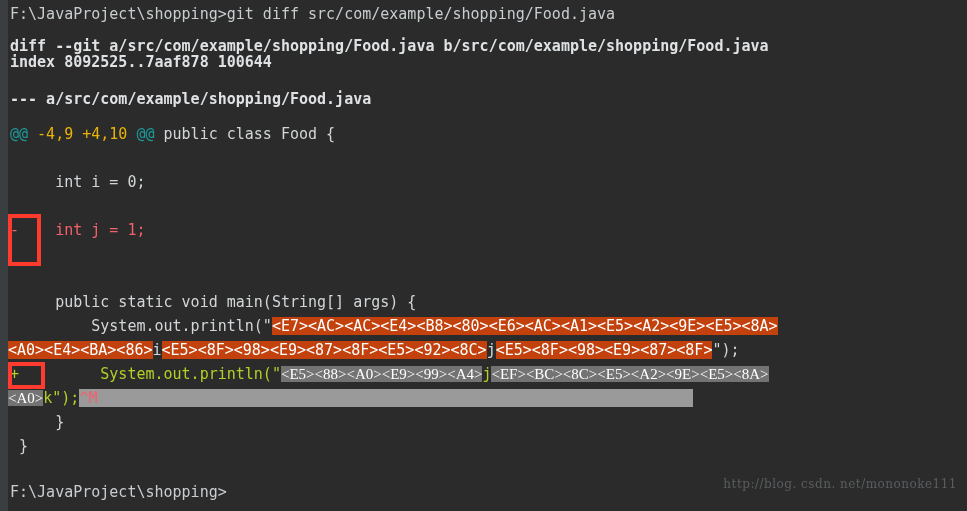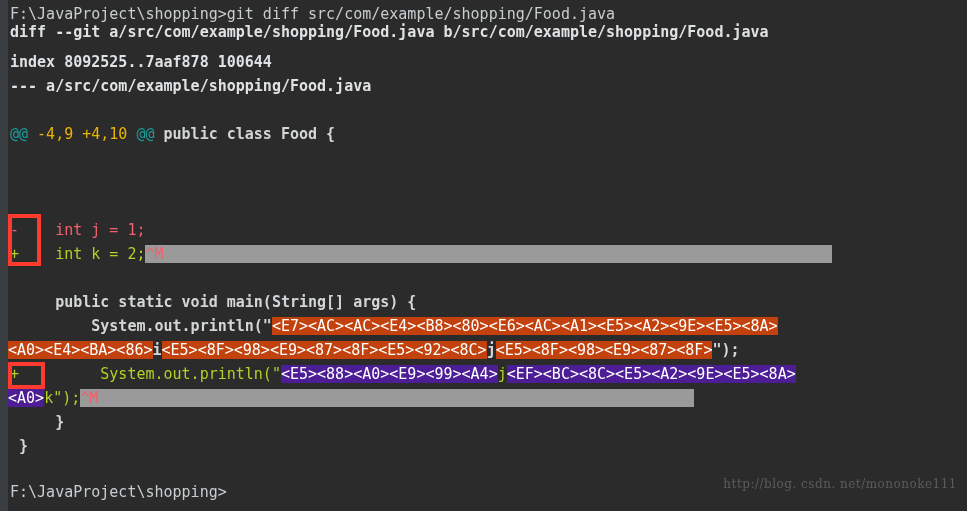--- a/index.html
+++ b/index.html
@@ -45,28 +45,28 @@
   }
   .seg { white-space: pre; }
 
   
   .c-prompt   { color: #c8cdd0; }
   .c-bold     { color: #dfe2e4; font-weight: bold; }
   .c-cyan     { color: #1b9a9a; }
   .c-cyantext { color: #eab308; }
   .c-red      { color: #f4606c; text-align: right; }
   .c-green    { color: #b5cf26; }
-  .c-white    { color: #d3d6d8; font-weight: bold; }
+  .c-white    { color: #d3d6d8; }
   .c-mark-red { color: #f4606c; }
   .c-mark-grn { color: #b5cf26; }
   .c-ctrl-red { color: #f4606c; }
 
   
   .hl-gray  { background: #c2410c; color: #ffffff; }
-  .hl-green { background: #4c1d95; color: #ffffff; }
+  .hl-green { background: #737373; color: #ffffff; font-family: Liberation Serif, serif; }
   .hl-graym { background: #9a9a9a; }
 
   
   .redbox {
     position: absolute;
     border: 4px solid #ff3b30;
     box-sizing: border-box;
     z-index: 10;
     pointer-events: none;
   }
@@ -89,37 +89,37 @@
 <body>
 
 <div id="terminal">
 
   <div id="left-edge"></div>
 
   <div class="screen">
 
     <div class="line" style="top:2px"><span class="seg c-prompt">F:\JavaProject\shopping&gt;</span><span class="seg c-prompt">git diff src/com/example/shopping/Food.java</span></div>
 
-    <div class="line" style="top:20px"><span class="seg c-bold">diff --git a/src/com/example/shopping/Food.java b/src/com/example/shopping/Food.java</span></div>
+    <div class="line" style="top:34px"><span class="seg c-bold">diff --git a/src/com/example/shopping/Food.java b/src/com/example/shopping/Food.java</span></div>
 
     <div class="line" style="top:50px"><span class="seg c-bold">index 8092525..7aaf878 100644</span></div>
 
-    <div class="line" style="top:74px"><span class="seg c-bold">--- a/src/com/example/shopping/Food.java</span></div>
+    <div class="line" style="top:87px"><span class="seg c-bold">--- a/src/com/example/shopping/Food.java</span></div>
 
 
     <div class="line" style="top:122px"><span class="seg c-cyan">@@</span><span class="seg c-cyantext"> -4,9 +4,10 </span><span class="seg c-cyan">@@</span><span class="seg c-white"> public class Food {</span></div>
 
     <div class="line" style="top:146px"><span class="seg"></span></div>
 
+    <div class="line" style="top:170px"><span class="seg c-white">     int i = 0;</span></div>
 
     <div class="line" style="top:194px"><span class="seg"></span></div>
 
     <div class="line" style="top:218px"><span class="seg c-mark-red">-</span><span class="seg c-red">    int j = 1;</span></div>
 
-    <div class="line" style="top:242px"><span class="seg c-mark-grn">+</span><span class="seg c-green">    int k = 2;</span><span class="seg hl-graym c-ctrl-red">^M</span><span class="seg hl-graym">                                                                          </span></div>
 
     <div class="line" style="top:266px"><span class="seg"></span></div>
 
     <div class="line" style="top:290px"><span class="seg c-white">     public static void main(String[] args) {</span></div>
 
     <div class="line" style="top:314px"><span class="seg c-white">         System.out.println("</span><span class="seg hl-gray">&lt;E7&gt;&lt;AC&gt;&lt;AC&gt;&lt;E4&gt;&lt;B8&gt;&lt;80&gt;&lt;E6&gt;&lt;AC&gt;&lt;A1&gt;&lt;E5&gt;&lt;A2&gt;&lt;9E&gt;&lt;E5&gt;&lt;8A&gt;</span></div>
 
     <div class="line" style="top:338px;padding-left:8px"><span class="seg hl-gray">&lt;A0&gt;&lt;E4&gt;&lt;BA&gt;&lt;86&gt;</span><span class="seg c-white">i</span><span class="seg hl-gray">&lt;E5&gt;&lt;8F&gt;&lt;98&gt;&lt;E9&gt;&lt;87&gt;&lt;8F&gt;&lt;E5&gt;&lt;92&gt;&lt;8C&gt;</span><span class="seg c-white">j</span><span class="seg hl-gray">&lt;E5&gt;&lt;8F&gt;&lt;98&gt;&lt;E9&gt;&lt;87&gt;&lt;8F&gt;</span><span class="seg c-white">");</span></div>
 
     <div class="line" style="top:362px"><span class="seg c-mark-grn">+</span><span class="seg c-green">         System.out.println("</span><span class="seg hl-green">&lt;E5&gt;&lt;88&gt;&lt;A0&gt;&lt;E9&gt;&lt;99&gt;&lt;A4&gt;</span><span class="seg c-green">j</span><span class="seg hl-green">&lt;EF&gt;&lt;BC&gt;&lt;8C&gt;&lt;E5&gt;&lt;A2&gt;&lt;9E&gt;&lt;E5&gt;&lt;8A&gt;</span></div>

